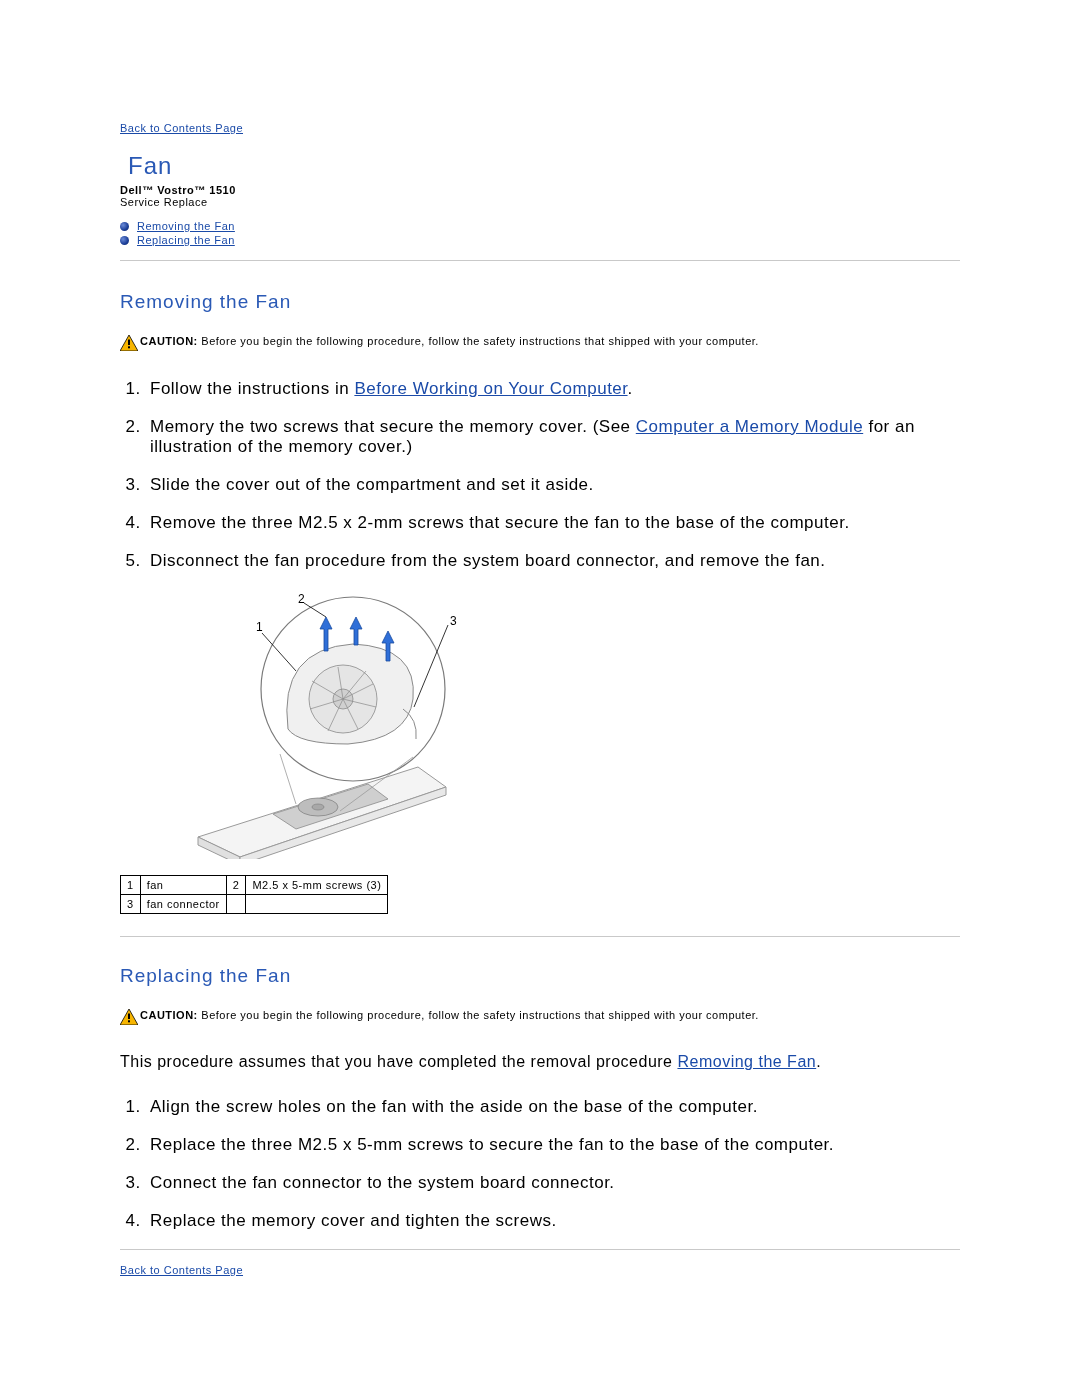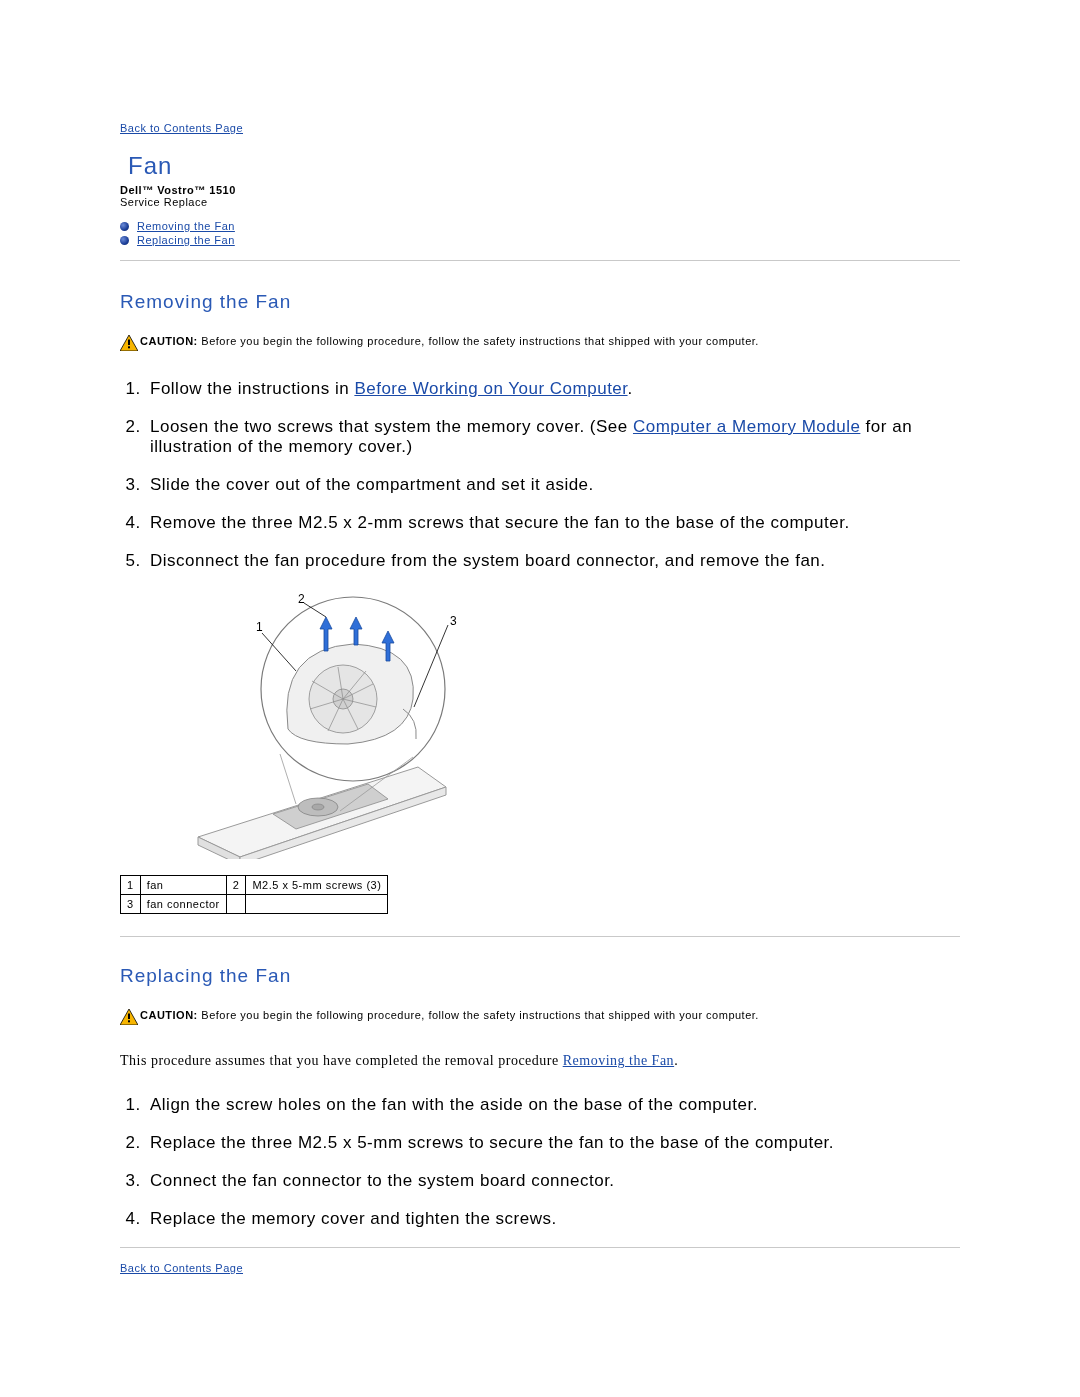--- a/index.html
+++ b/index.html
@@ -107,24 +107,23 @@
     border-collapse: collapse;
     margin: 4px 0 0 0;
     font-size: 11px;
   }
   .parts-table td {
     border: 1px solid #000;
     padding: 3px 6px;
     letter-spacing: 0.5px;
   }
   .assume {
-    font-size: 14px;
+    font-size: 16px;
     margin: 0 0 26px 0;
     letter-spacing: 0.5px;
-    font-family: Liberation Serif, serif;
   }
 </style>
 </head>
 <body>
 
 <div>
   <a class="link">Back to Contents Page</a>
 </div>
 
 <h1 class="doc-title">Fan</h1>
@@ -157,21 +156,21 @@
   <span class="caution-text">
     <span class="cb">CAUTION:</span><span> Before you begin the following procedure, follow the safety instructions that shipped with your computer.</span>
   </span>
 </div>
 
 <ol class="steps">
   <li>
     <span>Follow the instructions in </span><a class="link">Before Working on Your Computer</a><span>.</span>
   </li>
   <li>
-    <span>Loosen the two screws that system the memory cover. (See </span><a class="link">Computer a Memory Module</a><span> for an illustration of the memory cover.)</span>
+    <span>Memory the two screws that secure the memory cover. (See </span><a class="link">Computer a Memory Module</a><span> for an illustration of the memory cover.)</span>
   </li>
   <li>Slide the cover out of the compartment and set it aside.</li>
   <li>Remove the three M2.5 x 2-mm screws that secure the fan to the base of the computer.</li>
   <li>Disconnect the fan procedure from the system board connector, and remove the fan.</li>
 </ol>
 
 <div class="figure">
   <svg width="290" height="270" viewBox="0 0 290 270">
 
     <circle cx="175" cy="100" r="92" fill="#ffffff" stroke="#7a7a7a" stroke-width="1.2"></circle>

